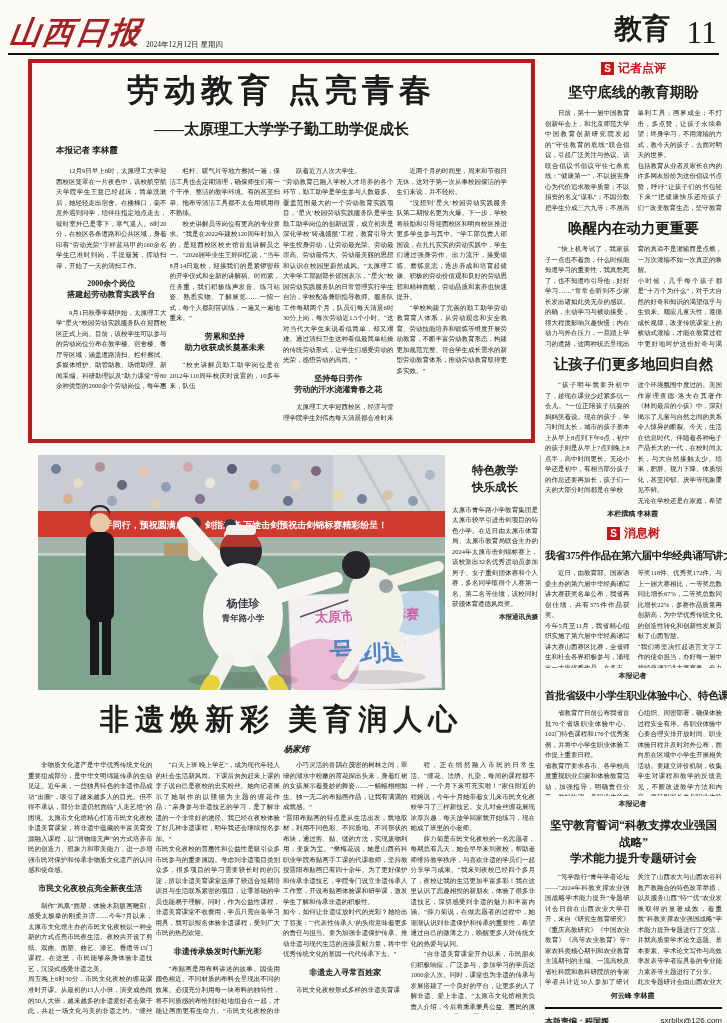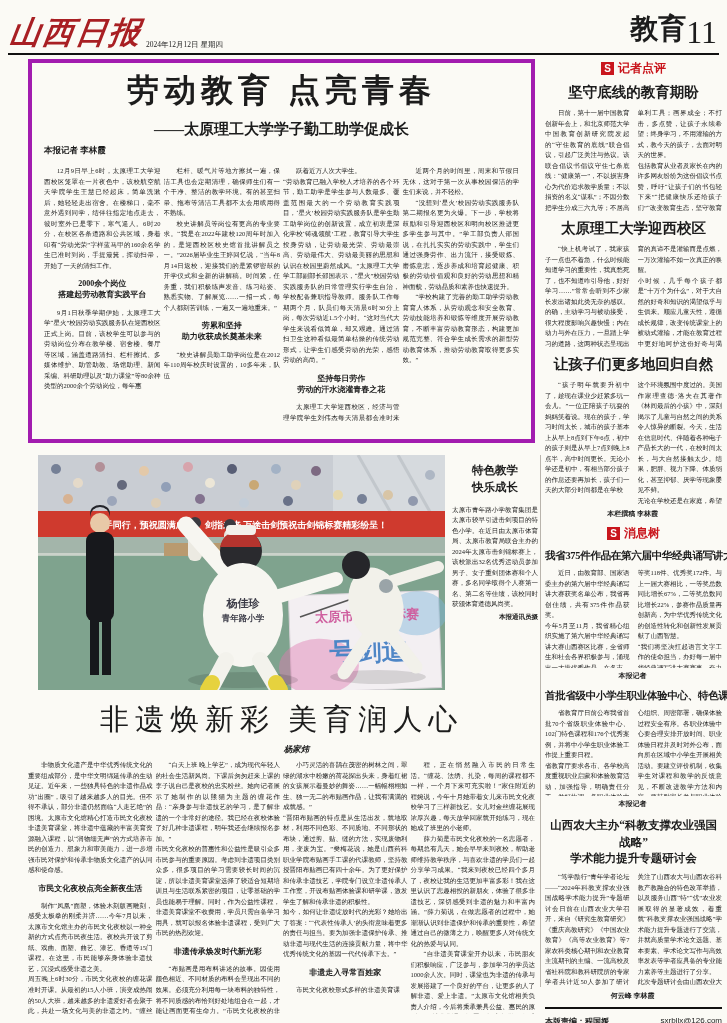--- a/index.html
+++ b/index.html
@@ -2,47 +2,47 @@
 <html><head>
 <meta charset="utf-8">
 <style>
   html,body{margin:0;padding:0;}
   .page{position:relative;width:727px;height:1023px;background:#fbfaf5;overflow:hidden;
         font-family:"Liberation Serif","DejaVu Serif",serif;color:#1c1c1c;}
   
   .masthead{position:absolute;left:10px;top:12px;font-size:31px;font-weight:bold;
             font-style:italic;color:#a81f23;letter-spacing:2px;transform:skewX(-8deg);}
   .dateline{position:absolute;left:146px;top:40px;font-size:7.5px;color:#222;}
-  .section-wrap{position:absolute;right:10px;top:10px;display:flex;align-items:flex-end;gap:0;}
+  .section-wrap{position:absolute;right:10px;top:10px;display:flex;align-items:flex-end;gap:16px;}
   .section-name{font-size:28px;font-weight:bold;}
   .page-num{font-size:32px;line-height:1;}
   .header-rule{position:absolute;left:8px;top:53px;width:711px;height:2px;background:#111;}
   
-  .main-box{position:absolute;left:28px;top:59px;width:507px;height:384px;border:4px solid #a21caf;
-            box-sizing:border-box;padding:4px 12px;background:#fbfaf5;}
+  .main-box{position:absolute;left:28px;top:59px;width:507px;height:384px;border:4px solid #b91c1c;
+            box-sizing:border-box;padding:4px 24px;background:#fbfaf5;}
   .main-title{text-align:center;font-size:32px;font-weight:bold;letter-spacing:5px;margin-top:2px;}
   .main-sub{text-align:center;font-size:15px;font-weight:bold;margin-top:7px;}
   .main-byline{font-size:8.5px;font-weight:bold;margin-top:6px;}
   .cols{display:flex;gap:3px;overflow:hidden;font-family:Liberation Serif, serif;}
   .col{flex:1;overflow:hidden;}
   .small{font-size:6.5px;line-height:1.62;text-align:justify;}
   .small p{margin:0;text-indent:2em;}
   .subhead{font-weight:bold;text-align:center;white-space:pre-line;font-size:8px;
            margin:7px 0;text-indent:0;line-height:1.4;}
   .main-cols{margin-top:9px;height:258px;}
   
   .photo{position:absolute;left:38px;top:455px;width:407px;height:235px;}
   
   .caption{position:absolute;left:452px;top:462px;width:86px;}
   .caption-title{font-size:11.5px;font-weight:bold;text-align:center;white-space:pre-line;line-height:1.5;}
   .caption-body{margin-top:8px;}
   .caption-credit{text-align:right;font-weight:bold;font-size:6.5px;margin-top:3px;}
   
   .feature-title{position:absolute;left:28px;top:700px;width:507px;text-align:center;
-                 font-size:29px;font-weight:normal;letter-spacing:6px;}
+                 font-size:29px;font-weight:bold;letter-spacing:6px;}
   .feature-byline{position:absolute;left:43px;top:744px;width:507px;text-align:center;
                   font-size:8.5px;font-weight:bold;font-style:italic;}
   .feature-cols{position:absolute;left:28px;top:760px;width:507px;height:254px;}
   
   .vrule{position:absolute;left:540px;top:455px;width:1px;height:532px;background:#b9b4ac;}
   .rightcol{position:absolute;left:545px;top:60px;width:177px;}
   .badge{display:flex;justify-content:center;align-items:center;gap:4px;height:16px;margin-bottom:4px;}
   .badge-s{width:13px;height:13px;background:#c9161d;color:#fff;display:flex;align-items:center;
            justify-content:center;font-size:10px;font-weight:bold;
            font-family:"Liberation Sans","DejaVu Sans",sans-serif;}
@@ -246,21 +246,21 @@
     <div class="rcols small" style="height:104px">
       <div class="col">
           <p style="white-space:pre-line">日前，第十一届中国教育创新年会上，和北京师范大学中国教育创新研究院发起的“守住教育的底线”联合倡议，引起广泛关注与热议。该联合倡议书倡议守住七条底线：“健康第一”，不以损害身心为代价追求教学质量；不以捐资的名义“谋私”；不因分数把学生分成三六九等；不居高临下对待学生；不拒入学机会均等。</p>
         </div>
       <div class="col">
           <p style="white-space:pre-line;text-indent:0">单利工具；画界成全；不打击，多点赞，让孩子永续希望；终身学习，不用灌输的方式，教今天的孩子，去面对明天的世界。
 包括教育从业者及家长在内的许多网友纷纷为这份倡议书点赞，呼吁“让孩子们的书包轻下来”“把健康快乐还给孩子们”“改变教育生态，坚守教育誓词”等，期待教育的底线能成为业内常识，期待如此这般更多美好的教育理想愿景逐步成为现实。</p>
         </div>
     </div>
 
-    <div class="rhead">太原理工大学迎西校区</div>
+    <div class="rhead">唤醒内在动力更重要</div>
     <div class="rcols small" style="height:104px">
       <div class="col">
           <p style="white-space:pre-line">“快上机考试了，我家孩子一点也不着急，什么时候能知道学习的重要性，我真愁死了，也不知道咋引导他，好好学习……”常常会听到不少家长发出诸如此类无奈的感叹。的确，主动学习与被动接受，很大程度影响兴趣快慢；内在动力与外在压力，一旦踏上学习的道路，这两种状态呈现出的学习状态，结果天差地别。笔者以为，教育，应该是激发学生自己的兴趣，唤醒学生们的内在动力，点燃他们的学习热情和求知欲。</p>
         </div>
       <div class="col">
           <p style="white-space:pre-line;text-indent:0">育的真谛不是灌输而是点燃，一万次灌输不如一次真正的唤醒。
 小时候，几乎每个孩子都是“十万个为什么”，对于大自然的好奇和知识的渴望似乎与生俱来。顺应儿童天性，遵循成长规律，改变传统课堂上的被动式灌输，才能在教育过程中更好地呵护这份好奇与渴望，从根本上做到点燃与唤醒。愿越来越多的孩子如家长所盼，能唤醒内在动力，“知道学习”。</p>
         </div>
     </div>
 
@@ -299,21 +299,21 @@
       <div class="col">
           <p style="white-space:pre-line">省教育厅日前公布我省首批70个省级职业体验中心、102门特色课程和176个优秀案例，并将中小学生职业体验工作提上重要日程。
 省教育厅要求各市、各学校高度重视职业启蒙和体验教育活动，加强指导，明确责任分工，做好协调。各职业体验中心要健全学生管理、安全管理、应急管理等制度，确保环节可靠。各职业学校要精</p>
         </div>
       <div class="col">
           <p style="white-space:pre-line;text-indent:0">心组织、周密部署，确保体验过程安全有序。各职业体验中心要合理安排开放时间、职业体验日程并及时对外公布，面向所在区域中小学生开展相关活动。要建立评价机制，收集学生对课程和教学的反馈意见，不断改进教学方法和内容。要鼓励家长参与职业体验活动，增强家校互动，共同关注学生成长。原则上每个中心每年应组织不少于2000人次的职业体验活动。</p>
         </div>
     </div>
     <div class="rbyline">本报记者</div>
 
-    <div class="rhead-two">山西农大主办“科教支撑农业强国战略”
+    <div class="rhead-two">坚守教育誓词“科教支撑农业强国战略”
 学术能力提升专题研讨会</div>
     <div class="rcols small" style="height:116px">
       <div class="col">
           <p style="white-space:pre-line">“笃学励行”青年学者论坛——“2024年科教支撑农业强国战略学术能力提升”专题研讨会日前在山西农业大学召开，来自《研究生教育研究》《重庆高教研究》《中国农业教育》《高等农业教育》等7家农科类核心期刊和农业教育主流期刊的主编、一流高校及省社科院和教科研院所的专家学者共计近50人参加了研讨会。
 专家学者们分别围绕《新质生产力推进农业强国的学术研究着力点》《聚焦新农科高水平研究论文的思考》《高等农业教育研究：困境及范式选择》等主题作了报告，与会专家学者还深度</p>
         </div>
       <div class="col">
           <p style="white-space:pre-line;text-indent:0">关注了山西农大与山西农谷科教产教融合的特色改革举措，以及服务山西“特”“优”农业发展取得的显著成效，着重就“科教支撑农业强国战略”学术能力提升专题进行了交流，并就高质量学术论文选题、基本要素、学术论文写作与高效率发表等学者应具备的专业能力素养等主题进行了分享。
 此次专题研讨会由山西农业大学农业科教政策与管理研究团队承办，探索了国内学界围绕科教支撑农业强国战略研究的前瞻思路与前沿方法，为提升山西省科教支撑农业强国战略学术研究能力提供了有力支撑。</p>
         </div>

